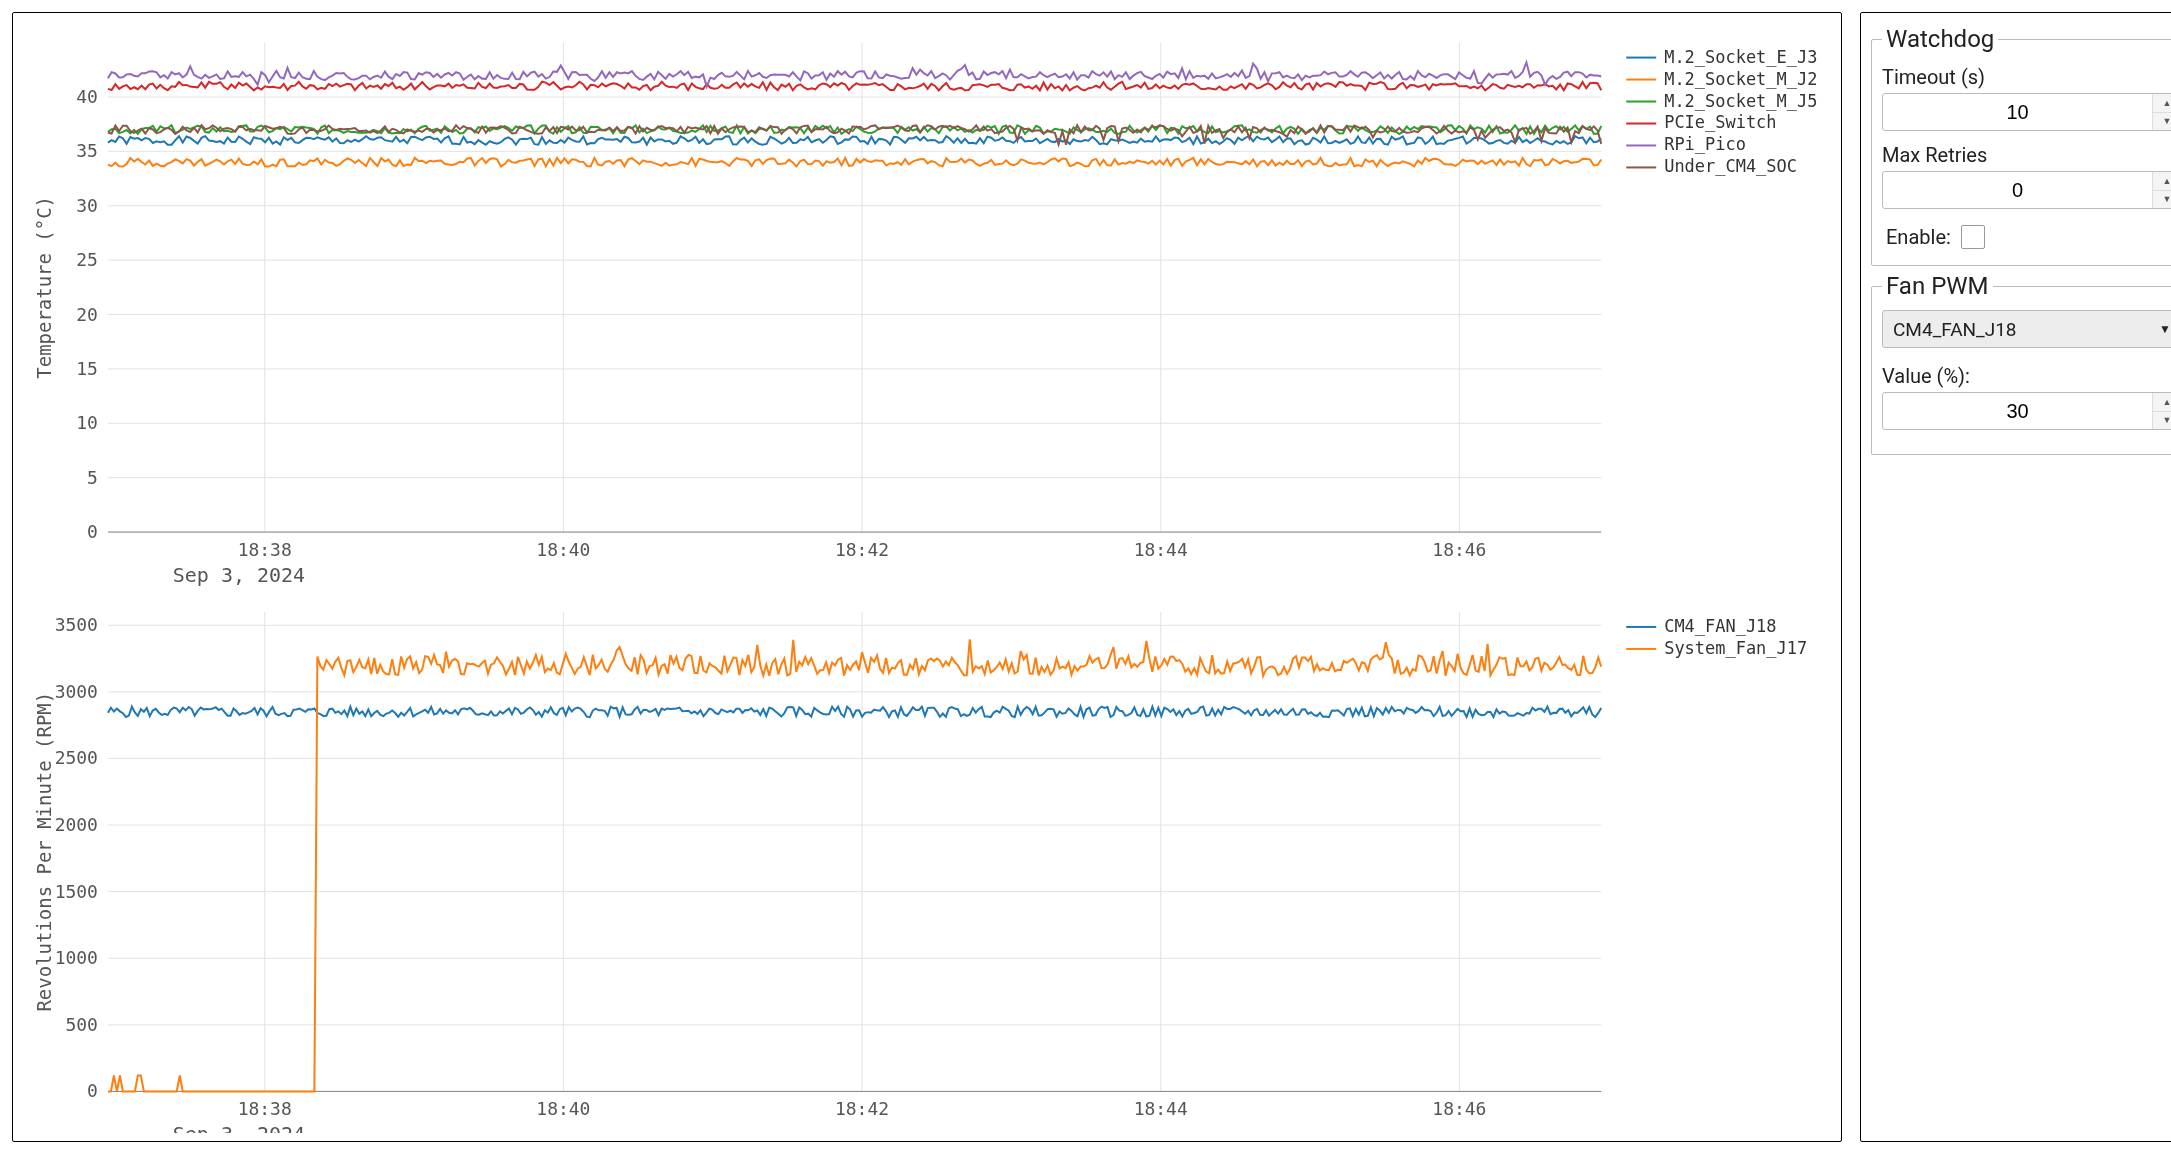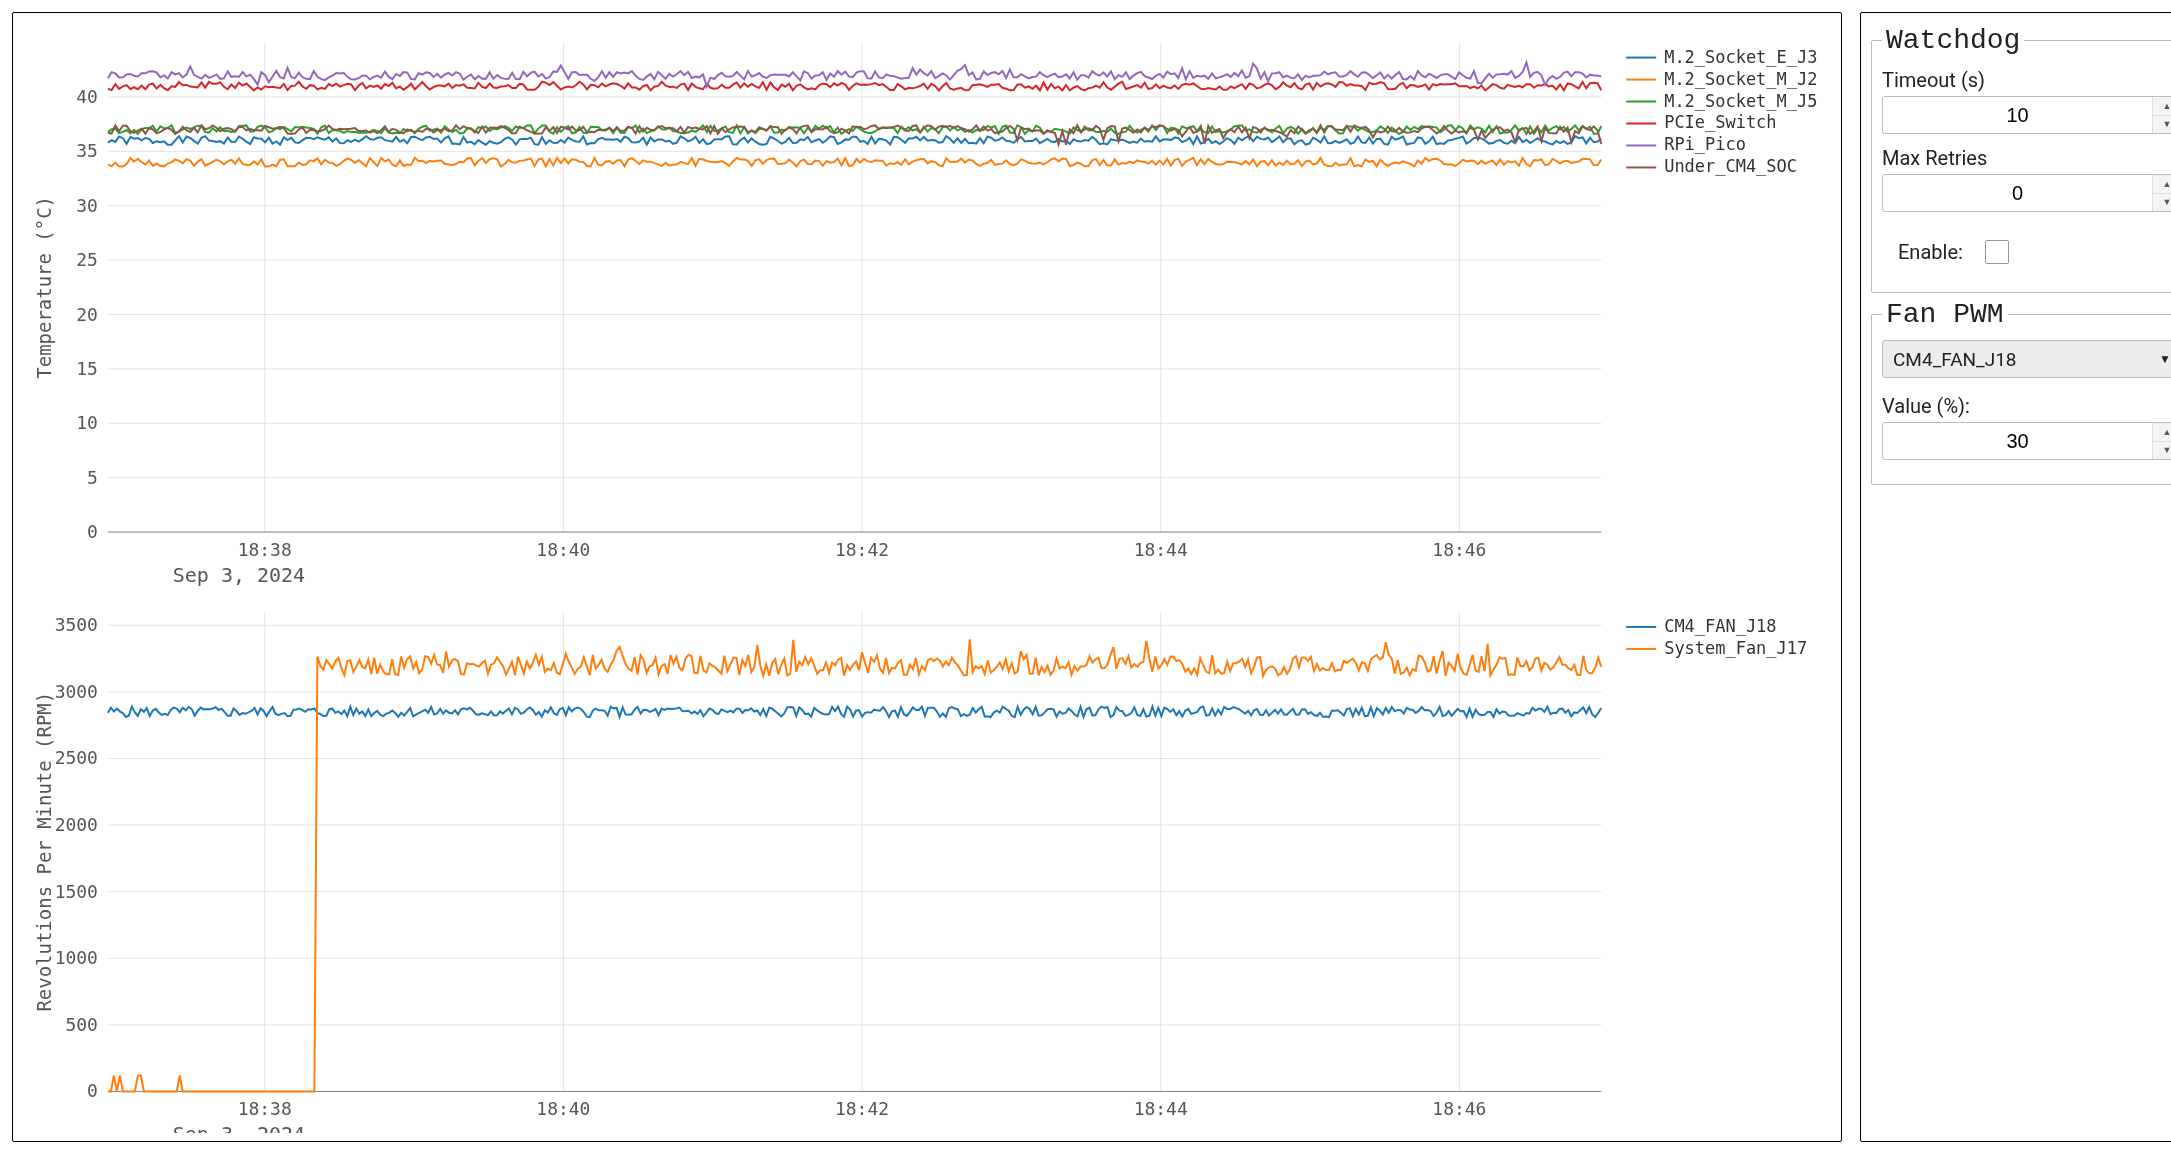--- a/index.html
+++ b/index.html
@@ -66,23 +66,22 @@
   height: 1130px;
   box-sizing: border-box;
 }
 fieldset {
   border: 1px solid #bbb;
   border-radius: 2px;
   margin: 0 0 6px 0;
   padding: 10px 10px 12px 10px;
 }
 legend {
-  font-size: 28px;
+  font-size: 24px;
   padding: 0 4px;
-  font-family: Liberation Mono, monospace;
 }
 .field-label {
   font-size: 20px;
   display: block;
   margin-top: 2px;
   margin-bottom: 4px;
 }
 .num-field {
   display: flex;
   align-items: stretch;
@@ -243,21 +242,21 @@
       <span class="field-label">Max Retries</span>
       <div class="num-field">
         <input type="text" value="0" style="">
         <div class="spin">
           <div class="caret">▲</div>
           <div class="caret">▼</div>
         </div>
       </div>
 
       <div class="row-inline">
-        <span class="field-label" style="margin:16px">Enable:</span>
+        <span class="field-label" style="margin:4px">Enable:</span>
         <span class="checkbox"></span>
       </div>
     </fieldset>
 
     <fieldset>
       <legend>Fan PWM</legend>
 
       <div class="select">
         <span class="sel-text">CM4_FAN_J18</span>
         <span class="sel-caret">▼</span>

